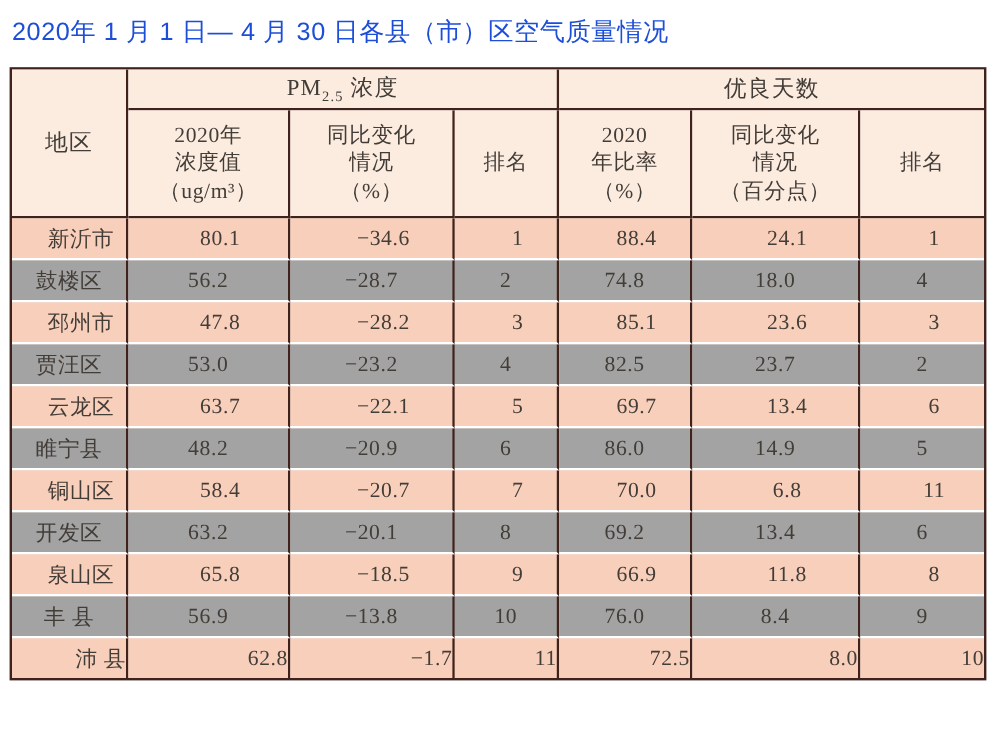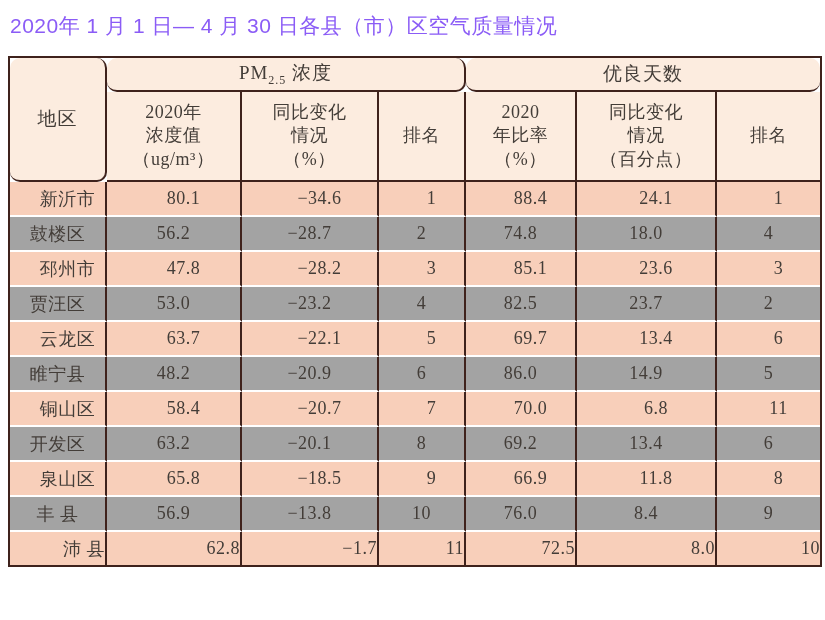--- a/index.html
+++ b/index.html
@@ -15,21 +15,21 @@
     width: 825px;
     height: 620px;
     padding: 10px 8px 0 8px;
     font-family: "Liberation Serif", serif;
     color: #433d38;
   }
   .title {
     font-family: "Liberation Sans", sans-serif;
     font-size: 21px;
     font-weight: 500;
-    color: #8b5cf6;
+    color: #1d4ed8;
     letter-spacing: 0.5px;
     padding: 2px 0 0 2px;
     margin-bottom: 16px;
     white-space: nowrap;
   }
   table.air-table {
     border-collapse: separate;
     border-spacing: 0;
     table-layout: fixed;
     width: 810px;
@@ -44,21 +44,20 @@
     color: #433d38;
     overflow: hidden;
   }
   .air-table th { background: #fcecdf; }
   .air-table .v-line { border-right: 2px solid #3f221c; }
   .air-table .h-line { border-bottom: 2px solid #3f221c; }
   .group-row th {
     height: 32px;
     font-size: 19px;
     letter-spacing: 1px;
-    border-radius: 10px;
   }
   .region-head {
     font-size: 19px;
     letter-spacing: 1px;
   }
   .sub-row th {
     height: 88px;
     font-size: 18px;
     line-height: 1.3;
     white-space: pre-line;

